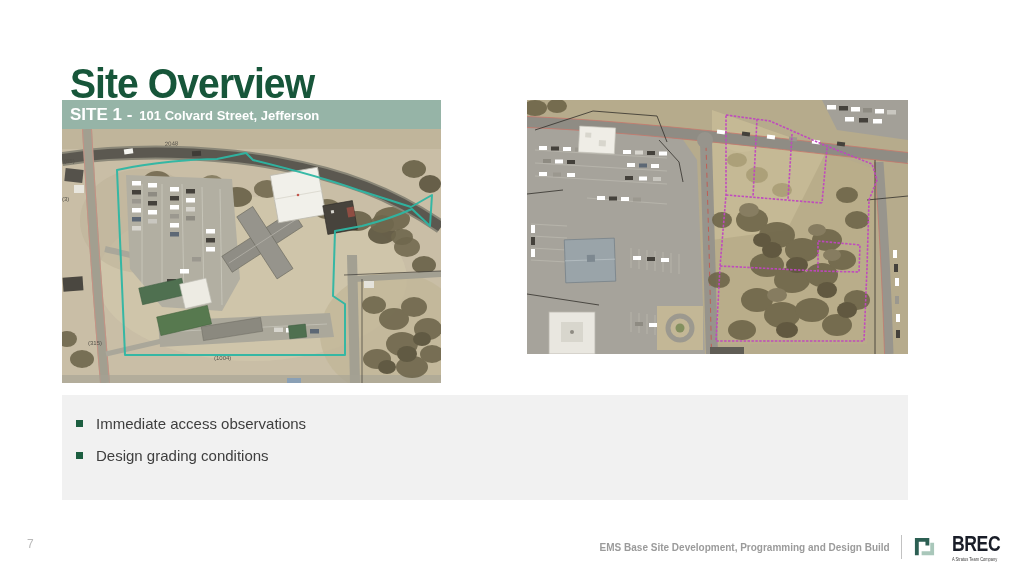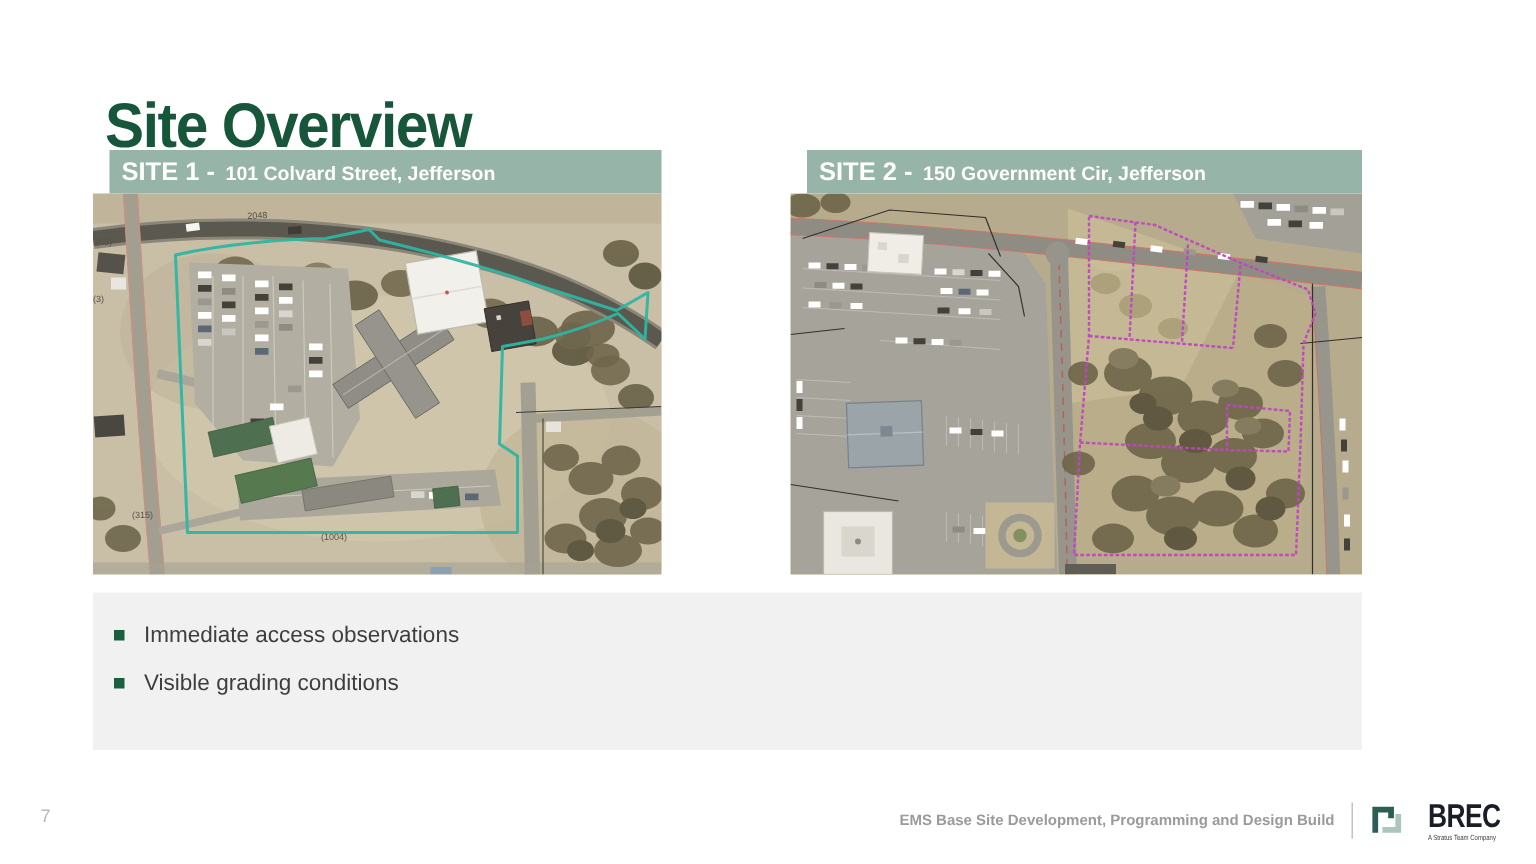--- a/index.html
+++ b/index.html
@@ -12,21 +12,21 @@
     position:absolute;left:70px;top:32px;
     font-size:42px;font-weight:bold;color:#17563a;
     letter-spacing:-1px;transform:scaleX(.93);transform-origin:left top;
     white-space:nowrap;
   }
   .panel{position:absolute;top:100px;}
   .panel-site1{left:62px;width:379px;}
   .panel-site2{left:527px;width:381px;}
   .panel-hdr{
     height:29px;background:#96b4a7;color:#fff;
-    display:flex;align-items:center;padding-left:8px;box-sizing:border-box;margin-left:11px;
+    display:flex;align-items:center;padding-left:8px;box-sizing:border-box;
   }
   .site-label{font-size:17px;font-weight:bold;margin-right:7px;white-space:nowrap;}
   .site-addr{font-size:13px;font-weight:bold;white-space:nowrap;padding-top:2px;}
   .map{height:254px;position:relative;background:#c9bea6;overflow:hidden;}
   .map svg{position:absolute;inset:0;width:100%;height:100%;display:block;}
   .maplabel{font-size:6px;fill:#55524a;font-family:"Liberation Sans",sans-serif;}
 
   .bullets-box{
     position:absolute;left:62px;top:395px;width:846px;height:105px;
     background:#f1f1f1;box-sizing:border-box;padding-top:12px;
@@ -205,24 +205,20 @@
         <text class="maplabel" x="2" y="34">(65)</text>
         <text class="maplabel" x="0" y="72">(3)</text>
         <text class="maplabel" x="26" y="216">(315)</text>
         <text class="maplabel" x="152" y="231">(1004)</text>
         <text class="maplabel" x="103" y="17" transform="rotate(-3 103 17)">2048</text>
       </svg>
     </div>
   </section>
 
   <section class="panel panel-site2">
-    <header class="panel-hdr">
-      <span class="site-label">SITE 2 -</span>
-      <span class="site-addr">150 Government Cir, Jefferson</span>
-    </header>
     <div class="map">
       <svg viewBox="0 0 381 254" preserveAspectRatio="none">
         <rect width="381" height="254" fill="#b6ab8c"></rect>
         <polygon points="190,12 350,70 340,244 186,244" fill="#b9ad8a"></polygon>
         <polygon points="185,10 300,50 260,130 185,140" fill="#c6ba96" opacity="0.9"></polygon>
         <ellipse cx="215" cy="42" rx="18" ry="10" fill="#c9bd99"></ellipse>
 
         <polygon points="0,16 148,28 170,60 178,254 0,254" fill="#a6a39b"></polygon>
 
         <g stroke="#c6c4ba" stroke-width="0.5">
@@ -384,21 +380,21 @@
     </div>
   </section>
 
   <div class="bullets-box">
     <div class="bullet-row">
       <span class="bullet-sq"></span>
       <span class="bullet-text">Immediate access observations</span>
     </div>
     <div class="bullet-row">
       <span class="bullet-sq"></span>
-      <span class="bullet-text">Visible grading conditions</span>
+      <span class="bullet-text">Design grading conditions</span>
     </div>
   </div>
 
   <div class="pagenum">7</div>
   <div class="footer-right">
     <span class="footer-text">EMS Base Site Development, Programming and Design Build</span>
     <span class="footer-divider"></span>
     <div class="logo">
       <svg class="logo-icon" viewBox="0 0 24 24">
         <path d="M2,3 h15 v8 h-4 v-4 h-7 v14 h-4 z" fill="#2c5f53"></path>

